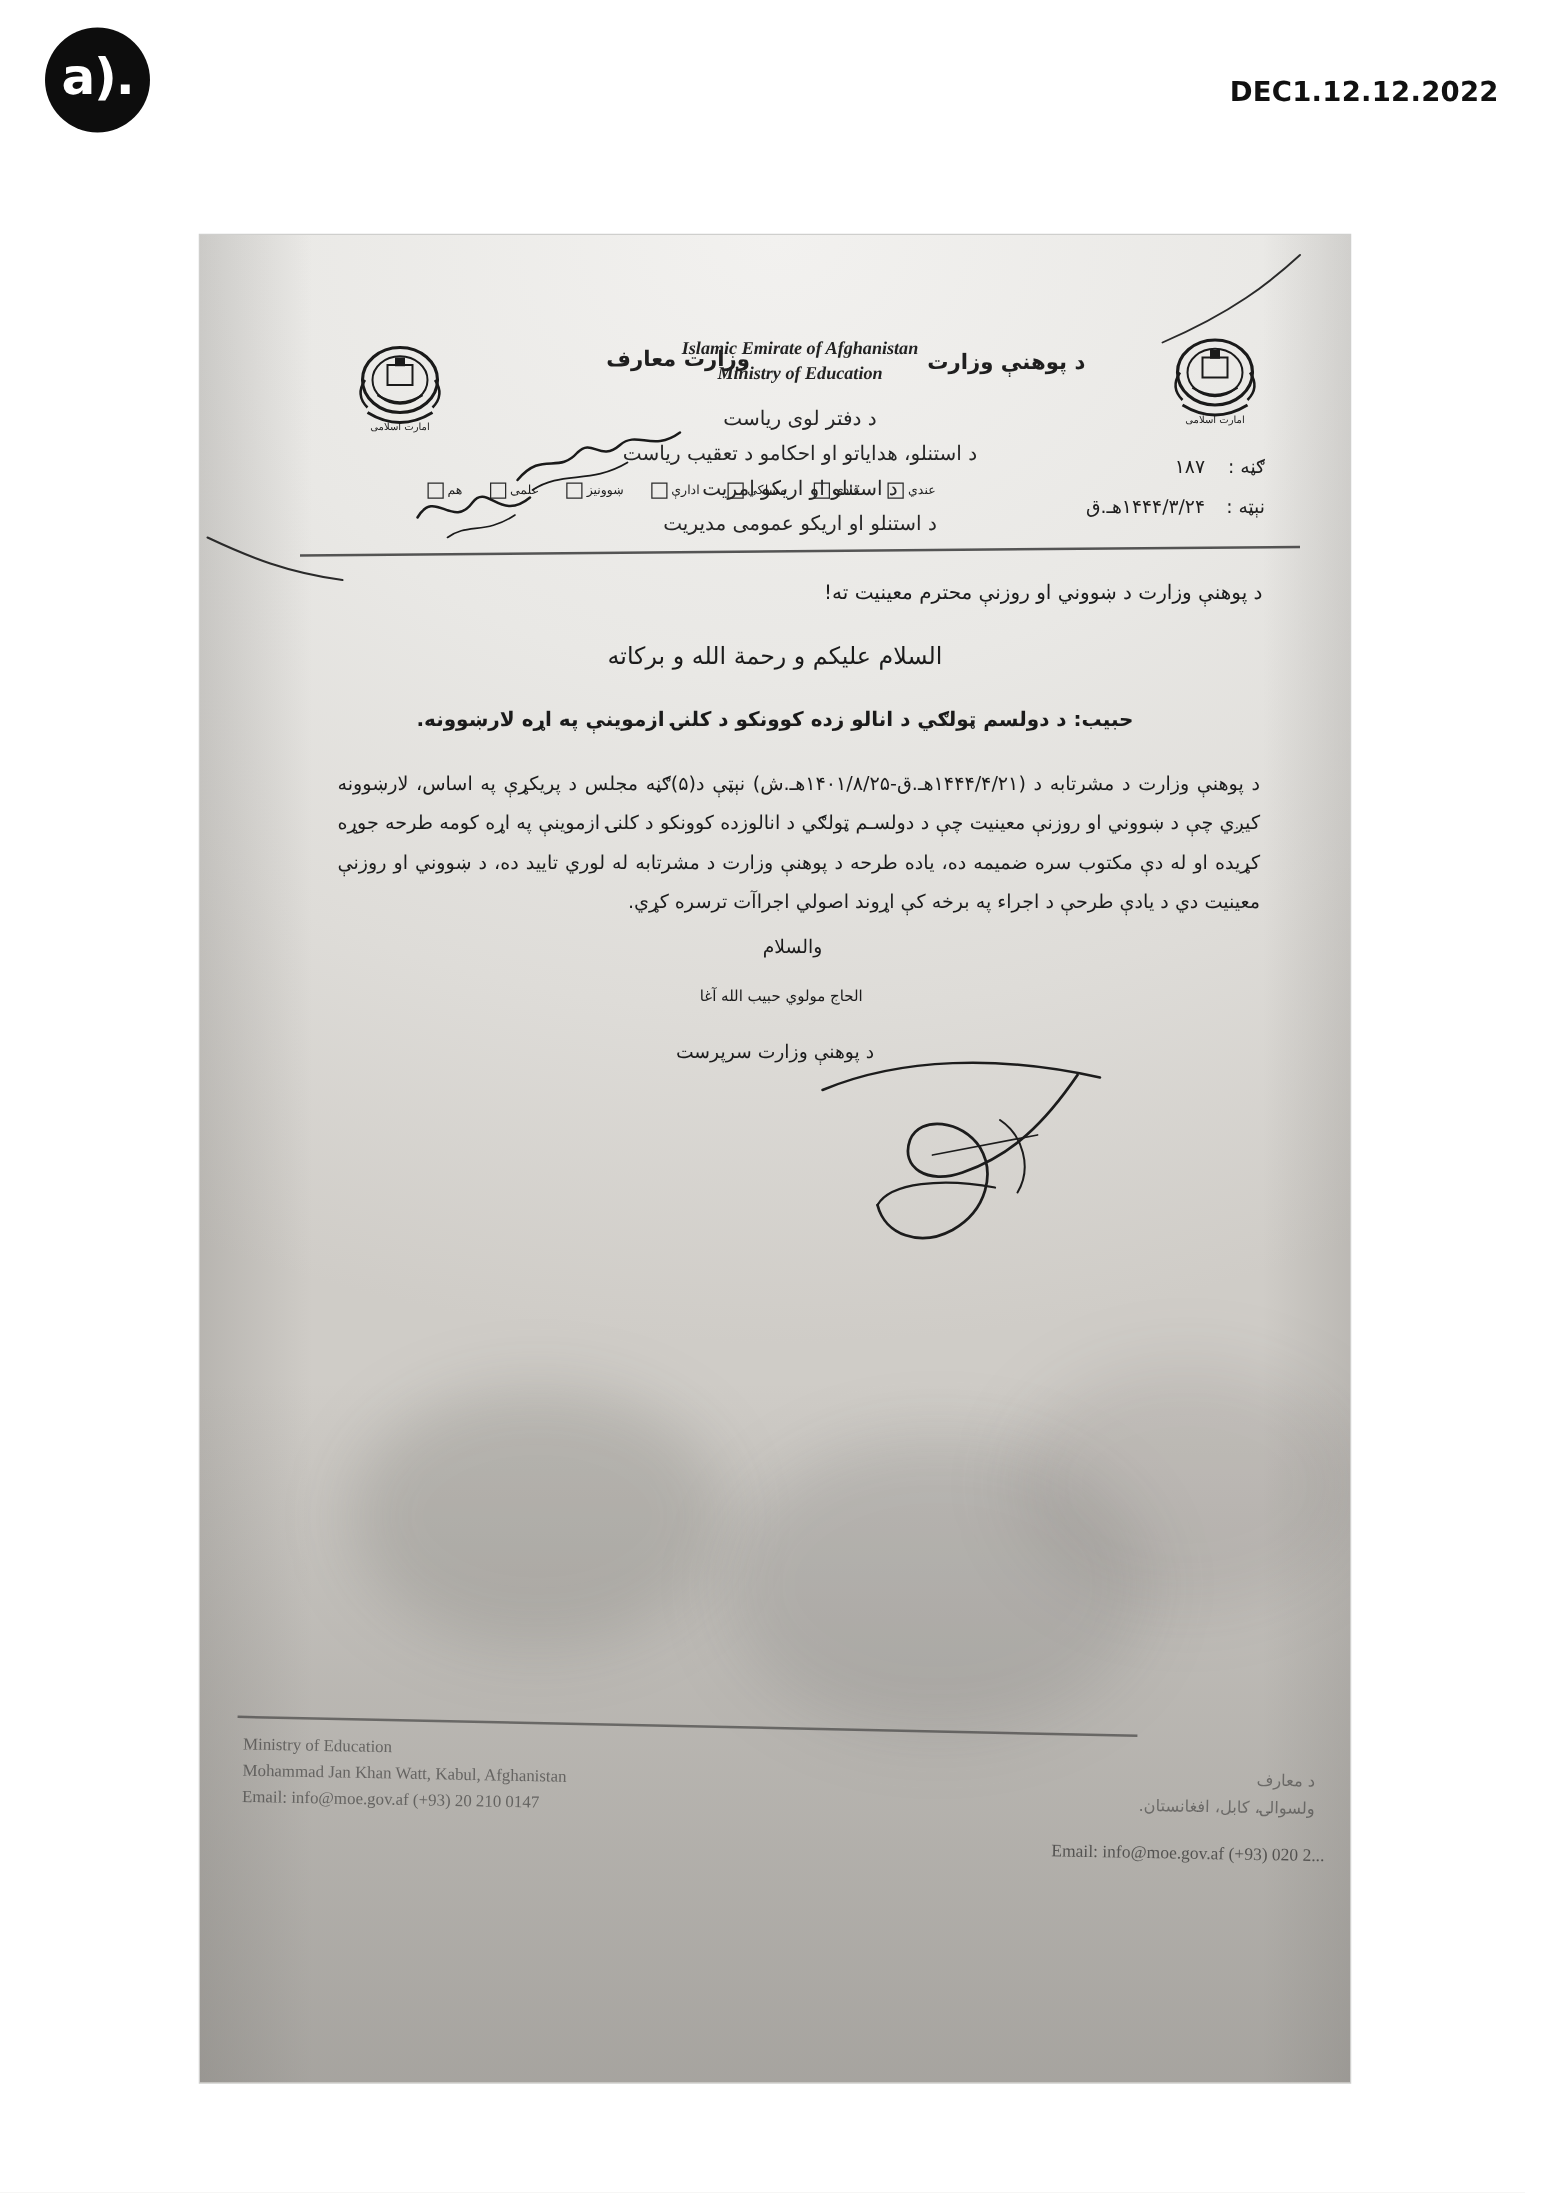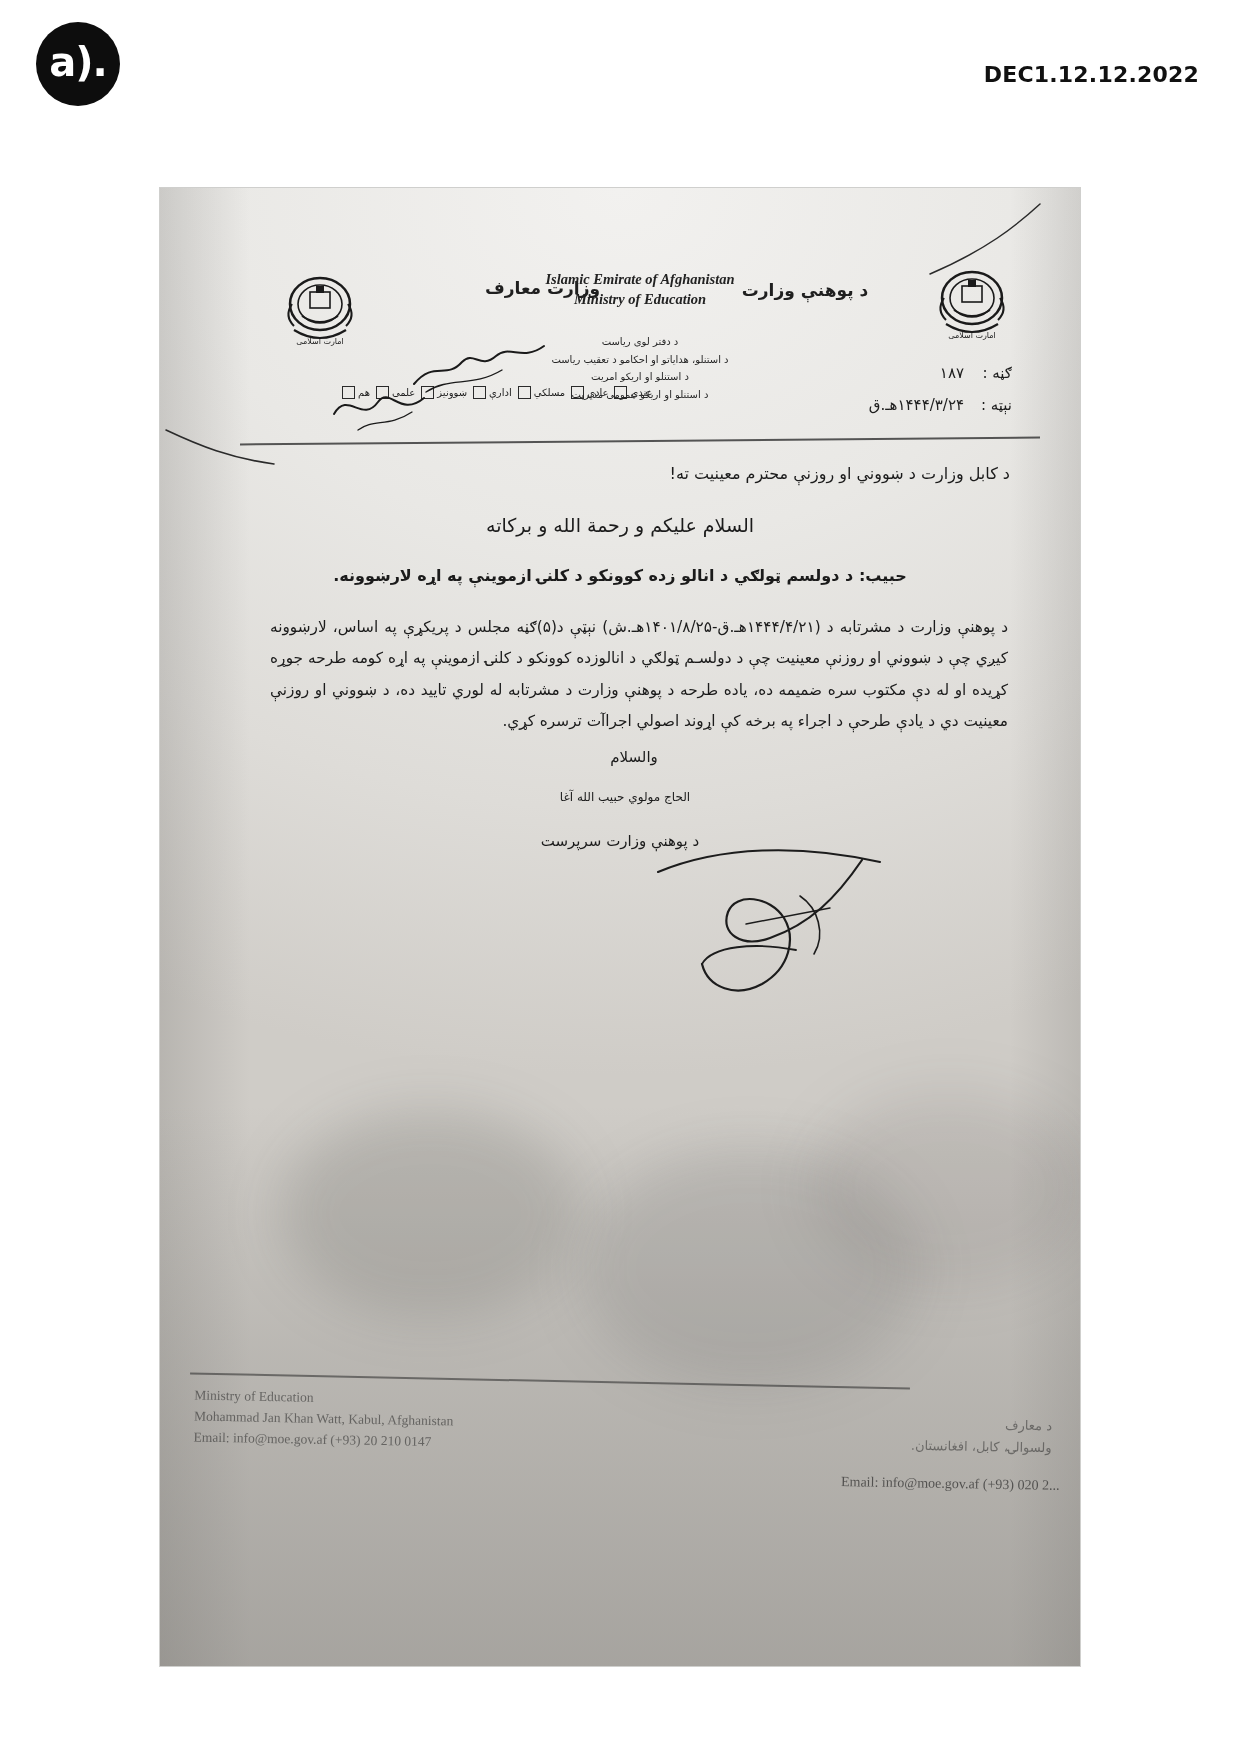--- a/index.html
+++ b/index.html
@@ -165,24 +165,24 @@
   }
   .lh-center .en {
     font-family: "Liberation Serif", serif;
     font-style: italic;
     font-weight: 700;
     font-size: 14.5px;
     line-height: 1.35;
     color: #222;
   }
   .lh-center .ps {
-    margin-top: 24px;
-    direction: rtl;
-    font-family: "DejaVu Sans", sans-serif;
-    font-size: 10px;
+    margin-top: 12px;
+    direction: rtl;
+    font-family: "DejaVu Sans", sans-serif;
+    font-size: 16px;
     line-height: 1.75;
     color: #262626;
   }
 
   .lh-right-text {
     position: absolute;
     right: 150px;
     top: 10px;
     width: 250px;
     text-align: center;
@@ -208,21 +208,21 @@
   .ref-row .label { min-width: 38px; }
   .ref-row .value { letter-spacing: 1px; }
 
   
   .cb-strip {
     position: absolute;
     left: 150px;
     top: 198px;
     display: flex;
     flex-direction: row-reverse;
-    gap: 6px;
+    gap: 22px;
     direction: rtl;
     align-items: center;
     padding-left: 32px;
   }
   .cb-item {
     display: flex;
     flex-direction: row-reverse;
     align-items: center;
     gap: 3px;
     font-family: "DejaVu Sans", sans-serif;
@@ -478,21 +478,21 @@
       </svg>
     </div>
     <div class="ink" style="left:760px; top:12px;">
       <svg width="130" height="80" viewBox="0 0 130 80">
         <path d="M120 4 C96 26, 66 50, 10 74" fill="none" stroke="#2a2a2a" stroke-width="1.5" stroke-linecap="round"></path>
       </svg>
     </div>
 
     <div class="rule"></div>
 
-    <div class="body-ps to-line">د کابل وزارت د ښووني او روزنې محترم معینیت ته!</div>
+    <div class="body-ps to-line">د پوهنې وزارت د ښووني او روزنې محترم معینیت ته!</div>
     <div class="body-ps salam">السلام علیکم و رحمة الله و برکاته</div>
 
     <div class="body-ps subject">
       <span>حبیب:</span>
       <span>د دولسم ټولګي د انالو زده کوونکو د کلنۍ ازموینې په اړه لارښوونه.</span>
     </div>
 
     <div class="body-ps para">د پوهنې وزارت د مشرتابه د (۱۴۴۴/۴/۲۱هـ.ق-۱۴۰۱/۸/۲۵هـ.ش) نېټې د(۵)ګڼه مجلس د پریکړې په اساس، لارښوونه کیږي چې د ښووني او روزنې معینیت چې د دولسـم ټولګي د انالوزده کوونکو د کلنۍ ازموینې په اړه کومه طرحه جوړه کړیده او له دې مکتوب سره ضمیمه ده، یاده طرحه د پوهنې وزارت د مشرتابه له لوري تایید ده، د ښووني او روزنې معینیت دي د یادې طرحې د اجراء په برخه کې اړوند اصولي اجراآت ترسره کړي.</div>
 
     <div class="body-ps wassalam">والسلام</div>

